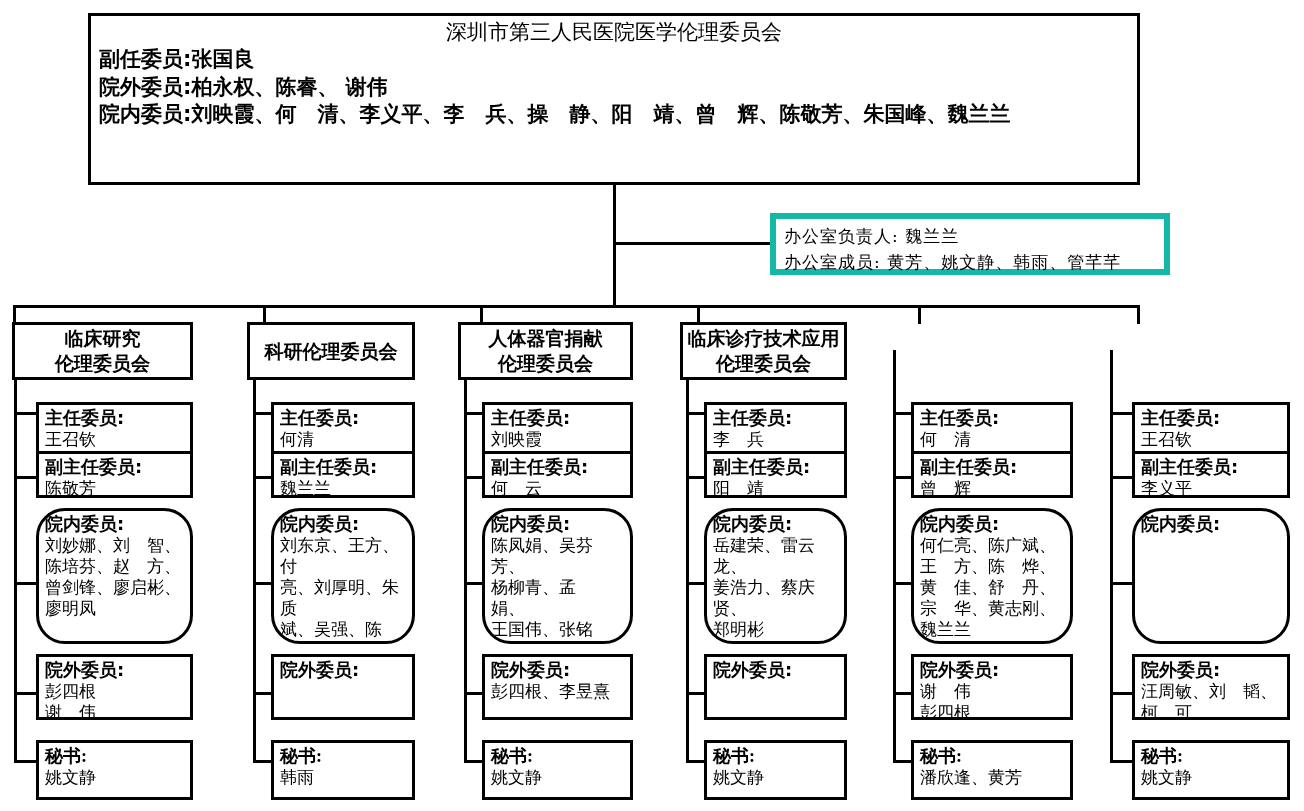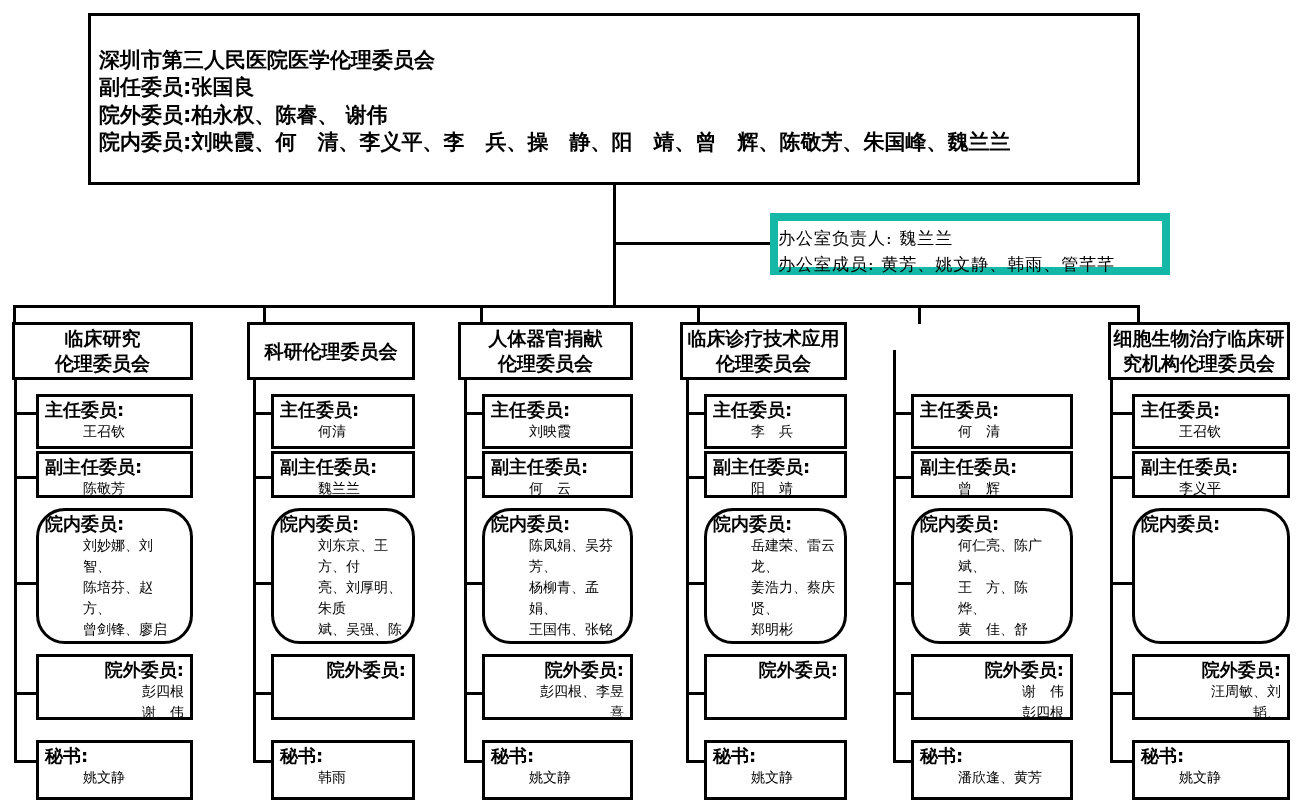--- a/index.html
+++ b/index.html
@@ -9,51 +9,51 @@
     overflow:hidden;
   }
   
   .line{position:absolute;background:#000;}
   
   .topbox{
     position:absolute;left:88px;top:13px;width:1052px;height:172px;
     border:3px solid #000;background:#fff;box-sizing:border-box;
     padding:3px 8px 0 8px;
   }
-  .topbox-title{font-size:21px;font-weight:bold;text-align:left;line-height:27px;margin-top:28px;}
+  .topbox-title{font-size:21px;font-weight:normal;text-align:center;line-height:27px;}
   .topbox-row{font-size:21px;font-weight:bold;text-align:left;line-height:27.5px;white-space:pre;}
   
   .officebox{
     position:absolute;left:770px;top:213px;width:400px;height:62px;
-    border:8px solid #14b8a6;background:#fff;box-sizing:border-box;
-    padding:4px 0;font-family:"DejaVu Serif","Liberation Serif",serif;
+    border:6px solid #14b8a6;background:#fff;box-sizing:border-box;
+    padding:4px 8px;font-family:"DejaVu Serif","Liberation Serif",serif;
   }
   .office-row{font-size:17px;line-height:26px;letter-spacing:1px;white-space:pre;}
   
   .col{position:absolute;top:320px;height:480px;}
   .col .spine{position:absolute;left:6px;top:30px;width:3px;height:412px;background:#000;}
   .col .stub{position:absolute;left:6px;width:18px;height:3px;background:#000;}
   .col .header{
     position:absolute;left:0;top:2px;right:0;height:58px;
     border:3px solid #000;background:#fff;box-sizing:border-box;
     display:flex;align-items:center;justify-content:center;
     font-size:19px;font-weight:bold;text-align:center;line-height:25px;white-space:pre-line;
   }
   .col .sbox{
     position:absolute;left:24px;right:0;
     border:3px solid #000;background:#fff;box-sizing:border-box;
     padding:2px 6px;overflow:hidden;
   }
   .sbox .lbl{font-size:18px;font-weight:bold;line-height:22px;white-space:pre;}
-  .sbox .nms{font-size:14px;line-height:21px;white-space:pre-line;margin-left:38px;}
-  .s-chair{top:74px;height:55px;}
+  .sbox .nms{font-size:17px;line-height:21px;white-space:pre-line;}
+  .s-chair{top:82px;height:55px;}
   .s-vice{top:131px;height:47px;}
   .s-internal{top:188px;height:136px;border-radius:29px;}
-  .s-external{top:334px;height:66px;text-align:right;}
-  .s-secretary{top:420px;height:60px;}
+  .s-external{top:334px;height:66px;}
+  .s-secretary{top:420px;height:60px;font-family:Liberation Serif, serif;}
   .stub-chair{top:92px;}
   .stub-vice{top:156px;}
   .stub-internal{top:262px;}
   .stub-external{top:372px;}
   .stub-secretary{top:440px;}
 </style>
 </head>
 <body>
 
 <div class="canvas">
@@ -248,22 +248,20 @@
     </div>
   </div>
 
   <div class="col" style="left:1108px;width:182px;">
     <div class="spine" style="left:2px;"></div>
     <div class="stub stub-chair" style="left:2px;width:22px;"></div>
     <div class="stub stub-vice" style="left:2px;width:22px;"></div>
     <div class="stub stub-internal" style="left:2px;width:22px;"></div>
     <div class="stub stub-external" style="left:2px;width:22px;"></div>
     <div class="stub stub-secretary" style="left:2px;width:22px;"></div>
-    <div class="header">细胞生物治疗临床研
-究机构伦理委员会</div>
     <div class="sbox s-chair">
       <div class="lbl">主任委员:</div>
       <div class="nms">王召钦</div>
     </div>
     <div class="sbox s-vice">
       <div class="lbl">副主任委员:</div>
       <div class="nms">李义平</div>
     </div>
     <div class="sbox s-internal">
       <div class="lbl">院内委员:</div>

